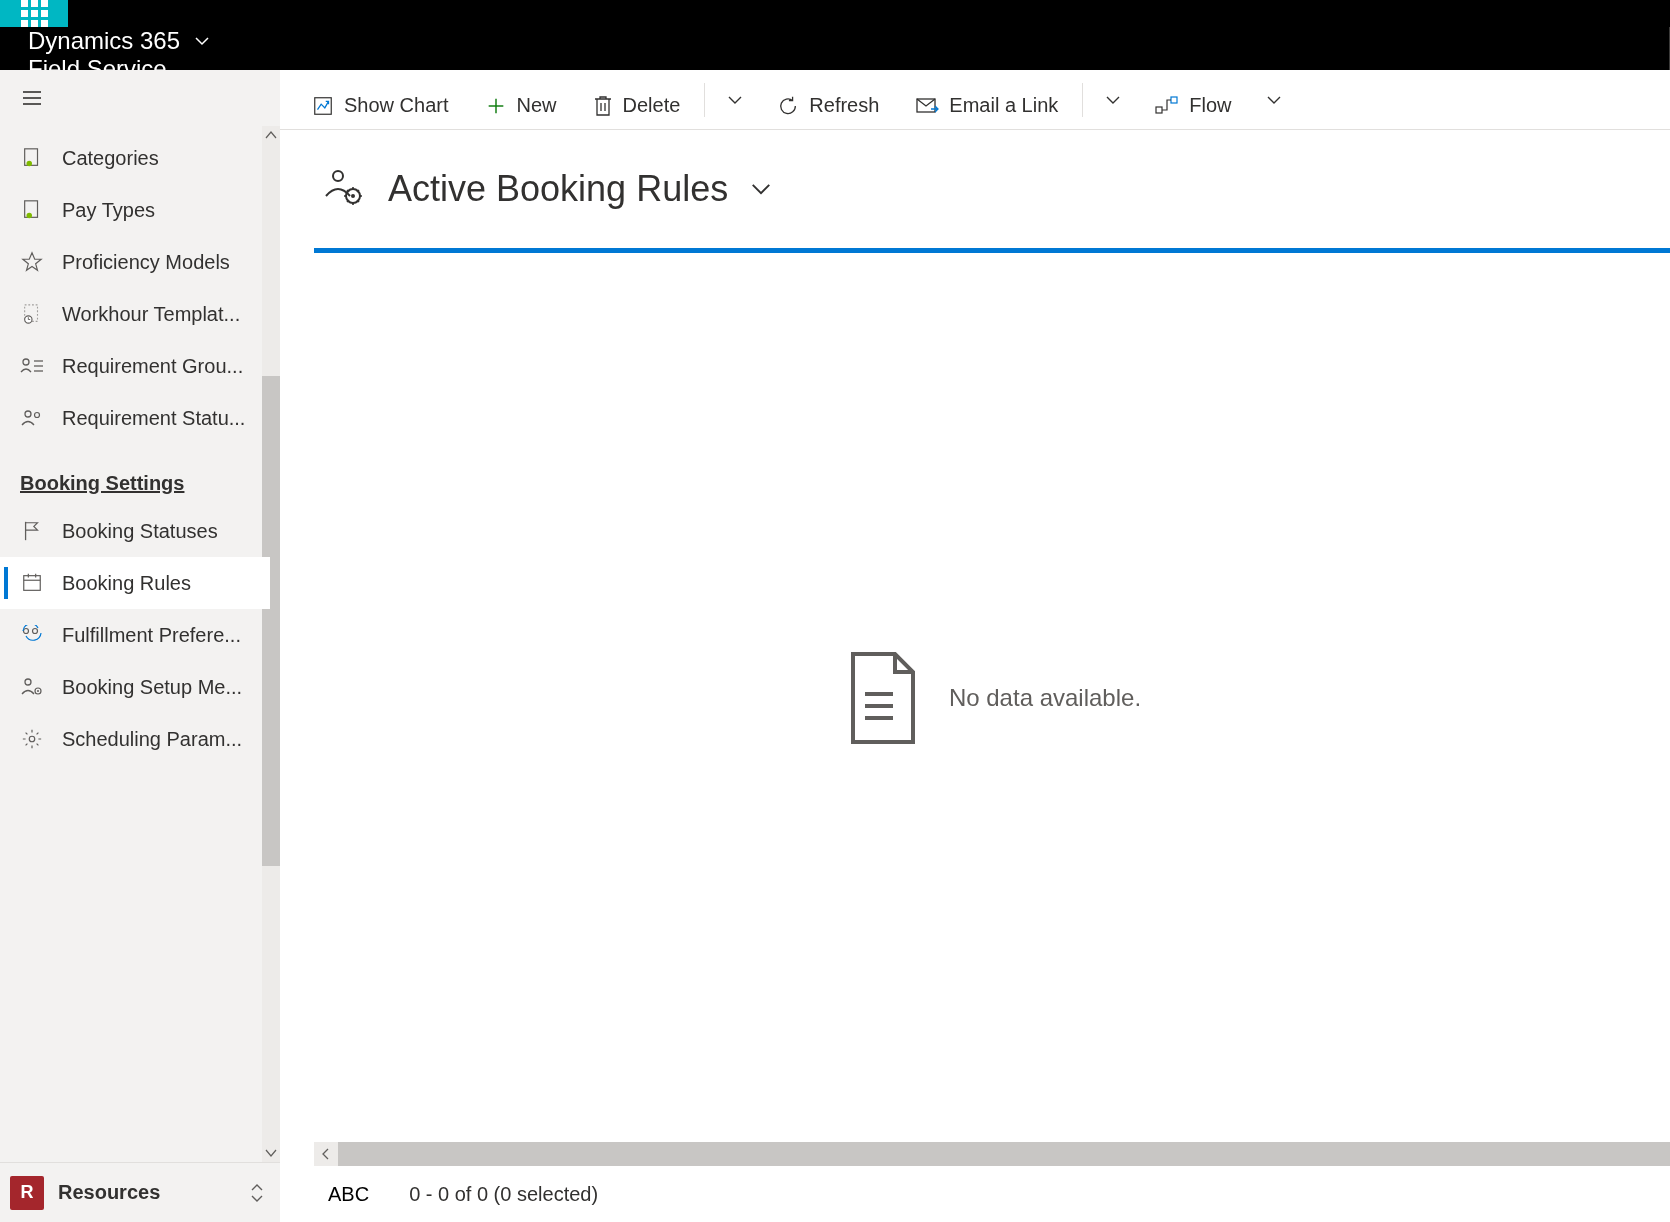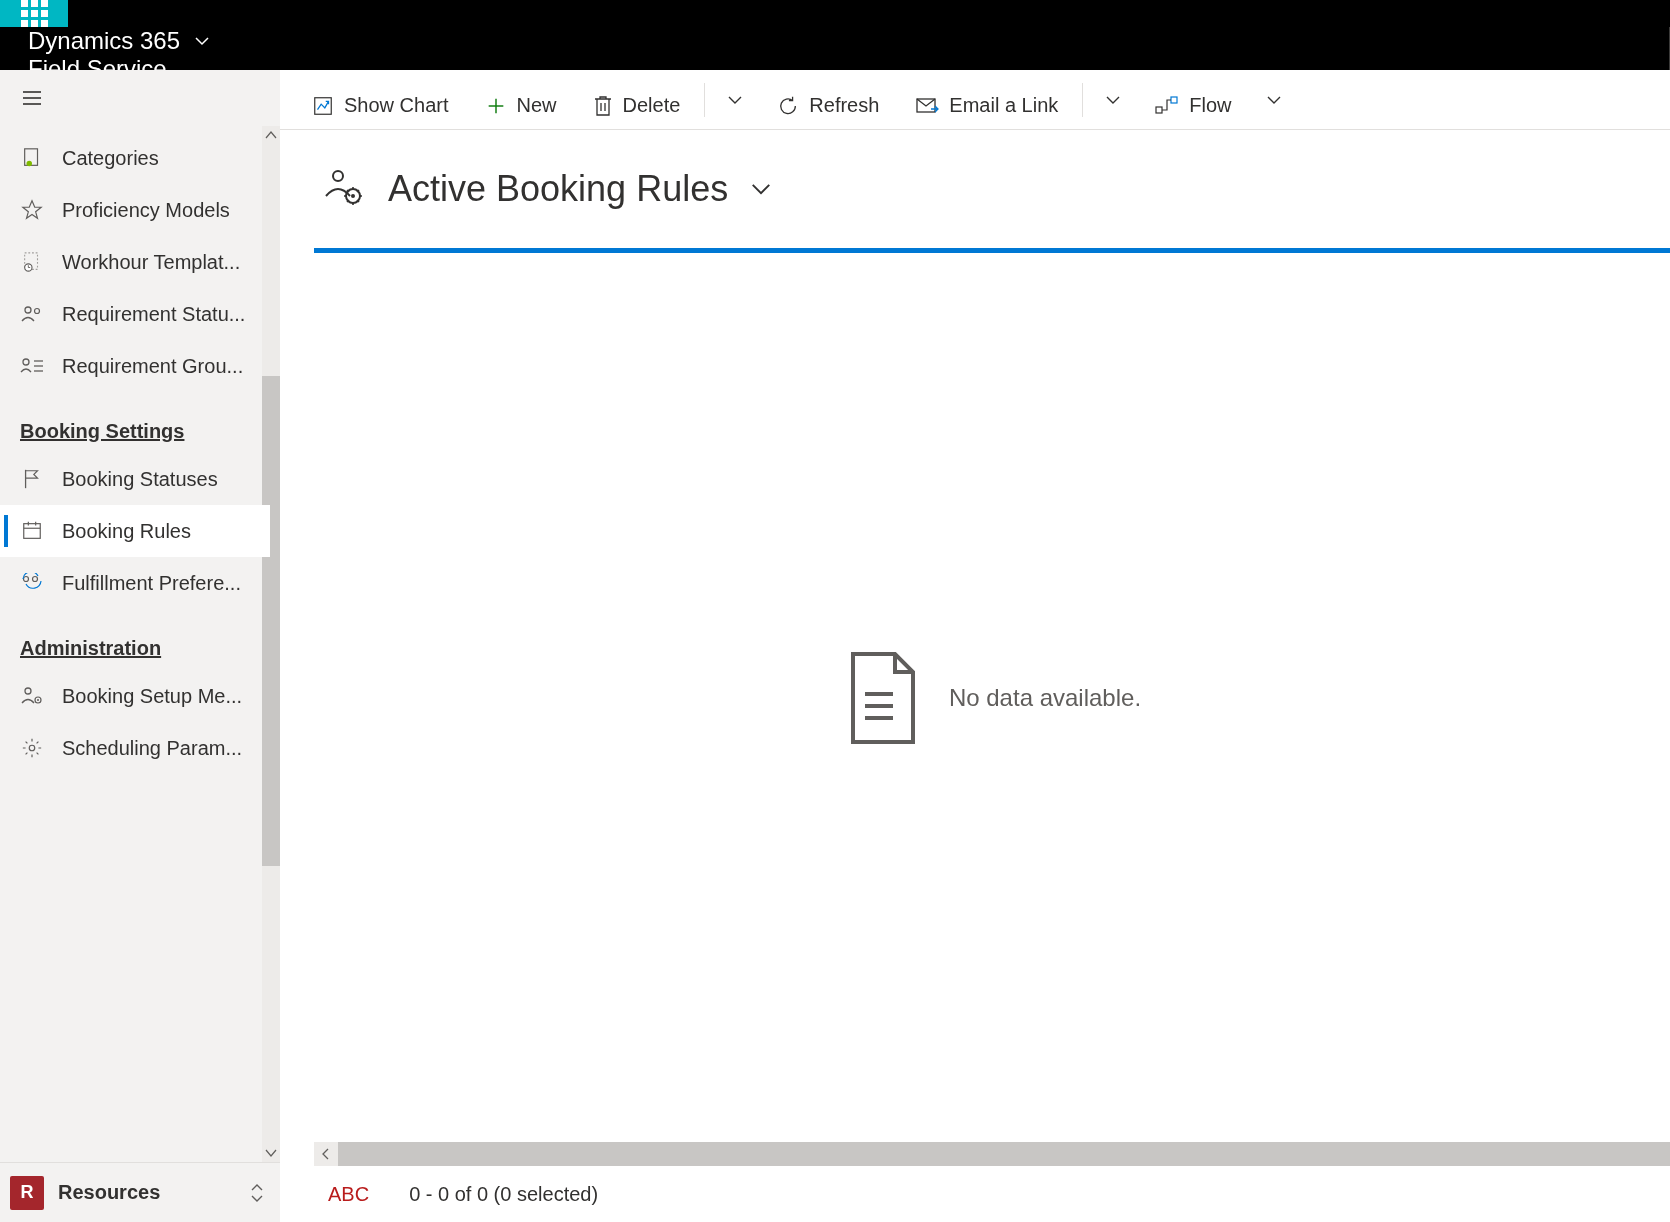--- a/index.html
+++ b/index.html
@@ -55,21 +55,21 @@
   .gh-divider { width: 1px; background: #e1dfdd; margin: 12px 0; }
   .gh-col.method { flex: 1; padding-left: 22px; }
   
   .grid-body { flex: 1; display: flex; flex-direction: row; align-items: center; justify-content: center; color: #605e5c; gap: 26px; }
   .nodata-text { font-size: 24px; }
   
   .hscroll { height: 24px; background: #c8c6c4; margin-left: 34px; display: flex; align-items: center; }
   .hscroll-left { width: 24px; height: 24px; display: flex; align-items:center; justify-content:center; color:#605e5c; background: #edebe9;}
   
   .footer { height: 56px; display: flex; align-items: center; padding-left: 48px; gap: 40px; font-size: 20px; margin-left: 0; }
-  .footer .abc { color: #b91c1c; cursor: pointer; }
+  .footer .abc { color: #000000; cursor: pointer; }
   
   svg { display: block; }
 </style>
 </head>
 <body>
 
 <div class="topbar">
   <div class="waffle">
     <div class="waffle-grid">
       <div class="waffle-dot"></div>
@@ -153,58 +153,67 @@
               <svg width="22" height="22" viewBox="0 0 24 24">
                 <rect x="4" y="2" width="14" height="18" stroke="#605e5c" fill="none" stroke-width="1.3"></rect>
                 <circle cx="9" cy="18" r="3" fill="#7fba00"></circle>
               </svg>
             </span>
           <span class="lbl">Categories</span>
         </div>
         <div class="nav-item">
           <span class="nav-icon">
               <svg width="22" height="22" viewBox="0 0 24 24">
+                <rect x="4" y="2" width="14" height="18" stroke="#605e5c" fill="none" stroke-width="1.3"></rect>
+                <circle cx="9" cy="18" r="3" fill="#7fba00"></circle>
+              </svg>
+            </span>
+          <span class="lbl">Pay Types</span>
+        </div>
+        <div class="nav-item">
+          <span class="nav-icon">
+              <svg width="22" height="22" viewBox="0 0 24 24">
                 <path d="M12 2 L15 9 L22 9 L16 14 L18 21 L12 17 L6 21 L8 14 L2 9 L9 9 Z" stroke="#605e5c" fill="none" stroke-width="1.3"></path>
               </svg>
             </span>
           <span class="lbl">Proficiency Models</span>
         </div>
         <div class="nav-item">
           <span class="nav-icon">
               <svg width="22" height="22" viewBox="0 0 24 24">
                 <rect x="4" y="2" width="14" height="18" stroke="#a19f9d" fill="none" stroke-width="1.2" stroke-dasharray="2 2"></rect>
                 <circle cx="8" cy="18" r="4" stroke="#605e5c" fill="#fff" stroke-width="1.2"></circle>
                 <line x1="8" y1="18" x2="8" y2="15.5" stroke="#605e5c"></line>
                 <line x1="8" y1="18" x2="10" y2="18" stroke="#605e5c"></line>
               </svg>
             </span>
           <span class="lbl">Workhour Templat...</span>
-        </div>
-        <div class="nav-item">
-          <span class="nav-icon">
-              <svg width="24" height="20" viewBox="0 0 24 20">
-                <circle cx="8" cy="6" r="3" stroke="#605e5c" fill="none" stroke-width="1.3"></circle>
-                <path d="M2 17 Q8 10 14 17" stroke="#605e5c" fill="none" stroke-width="1.3"></path>
-                <circle cx="17" cy="7" r="2.5" stroke="#605e5c" fill="none" stroke-width="1.2"></circle>
-              </svg>
-            </span>
-          <span class="lbl">Requirement Statu...</span>
         </div>
         <div class="nav-item">
           <span class="nav-icon">
               <svg width="24" height="20" viewBox="0 0 24 20">
                 <circle cx="6" cy="6" r="3" stroke="#605e5c" fill="none" stroke-width="1.3"></circle>
                 <path d="M1 16 Q6 10 11 16" stroke="#605e5c" fill="none" stroke-width="1.3"></path>
                 <line x1="14" y1="5" x2="23" y2="5" stroke="#605e5c" stroke-width="1.3"></line>
                 <line x1="14" y1="10" x2="23" y2="10" stroke="#605e5c" stroke-width="1.3"></line>
                 <line x1="14" y1="15" x2="23" y2="15" stroke="#605e5c" stroke-width="1.3"></line>
               </svg>
             </span>
           <span class="lbl">Requirement Grou...</span>
         </div>
+        <div class="nav-item">
+          <span class="nav-icon">
+              <svg width="24" height="20" viewBox="0 0 24 20">
+                <circle cx="8" cy="6" r="3" stroke="#605e5c" fill="none" stroke-width="1.3"></circle>
+                <path d="M2 17 Q8 10 14 17" stroke="#605e5c" fill="none" stroke-width="1.3"></path>
+                <circle cx="17" cy="7" r="2.5" stroke="#605e5c" fill="none" stroke-width="1.2"></circle>
+              </svg>
+            </span>
+          <span class="lbl">Requirement Statu...</span>
+        </div>
 
         <div class="nav-group">Booking Settings</div>
         <div class="nav-item">
           <span class="nav-icon">
               <svg width="22" height="22" viewBox="0 0 24 24">
                 <line x1="5" y1="2" x2="5" y2="22" stroke="#605e5c" stroke-width="1.4"></line>
                 <path d="M5 3 L18 3 L14 7 L18 11 L5 11" stroke="#605e5c" fill="none" stroke-width="1.3"></path>
               </svg>
             </span>
           <span class="lbl">Booking Statuses</span>
@@ -224,21 +233,20 @@
           <span class="nav-icon">
               <svg width="24" height="20" viewBox="0 0 24 20">
                 <circle cx="6" cy="6" r="2.5" stroke="#605e5c" fill="none" stroke-width="1.2"></circle>
                 <circle cx="15" cy="6" r="2.5" stroke="#605e5c" fill="none" stroke-width="1.2"></circle>
                 <path d="M3 6 A8 8 0 0 1 18 3 M21 8 A8 8 0 0 1 6 11" stroke="#0078d4" fill="none" stroke-width="1.2"></path>
               </svg>
             </span>
           <span class="lbl">Fulfillment Prefere...</span>
         </div>
 
-        <div class="nav-group">Administration</div>
         <div class="nav-item">
           <span class="nav-icon">
               <svg width="24" height="22" viewBox="0 0 24 22">
                 <circle cx="8" cy="6" r="3" stroke="#605e5c" fill="none" stroke-width="1.3"></circle>
                 <path d="M2 18 Q8 11 14 18" stroke="#605e5c" fill="none" stroke-width="1.3"></path>
                 <circle cx="18" cy="15" r="3" stroke="#605e5c" fill="none" stroke-width="1.2"></circle>
                 <circle cx="18" cy="15" r="1" fill="#605e5c"></circle>
               </svg>
             </span>
           <span class="lbl">Booking Setup Me...</span>

